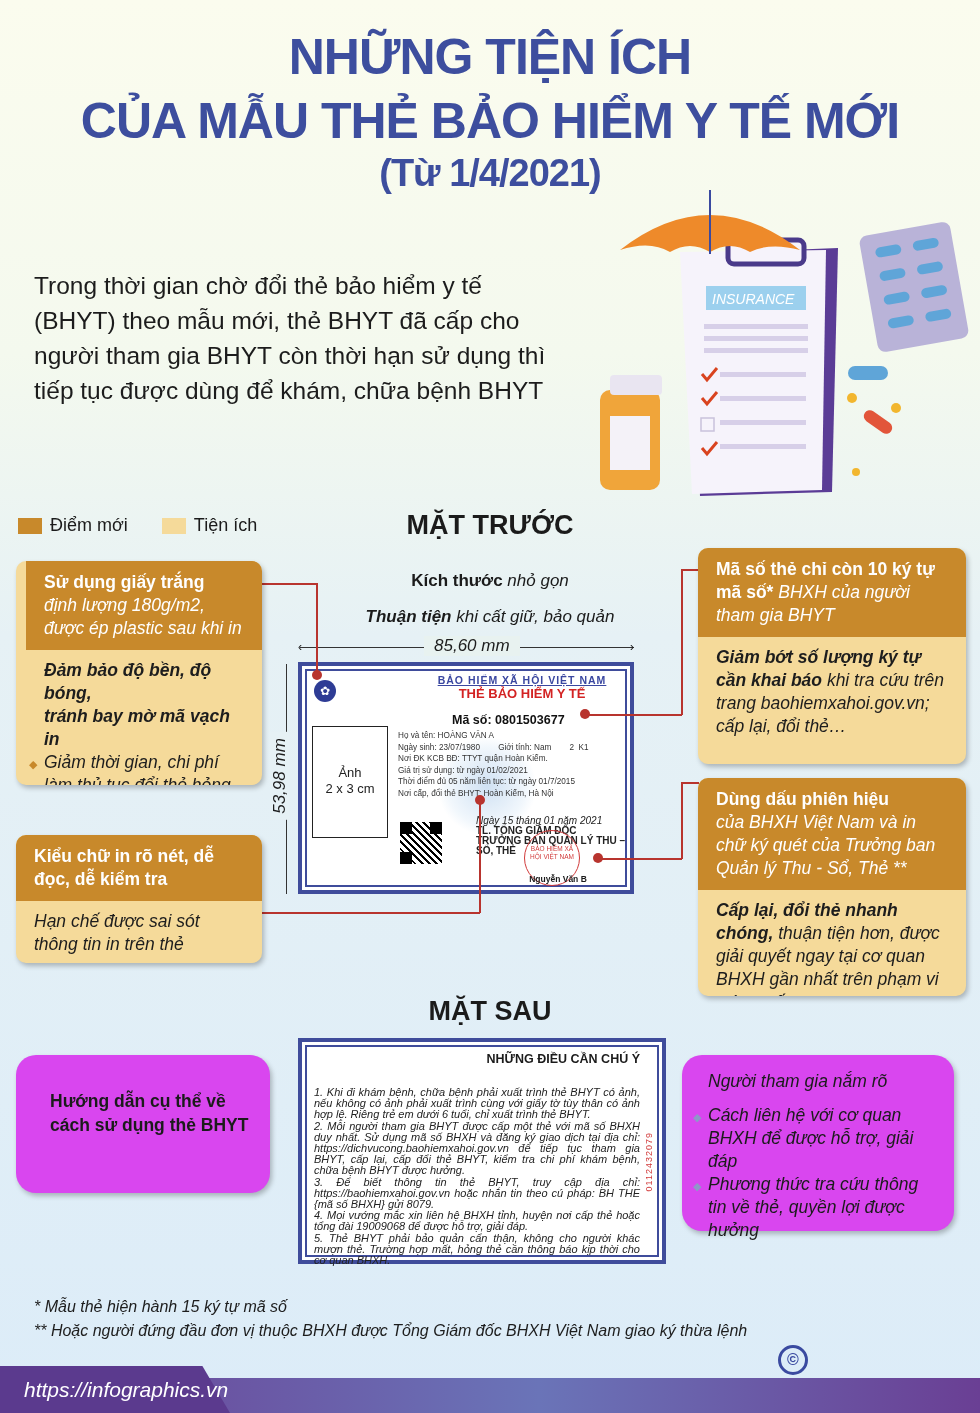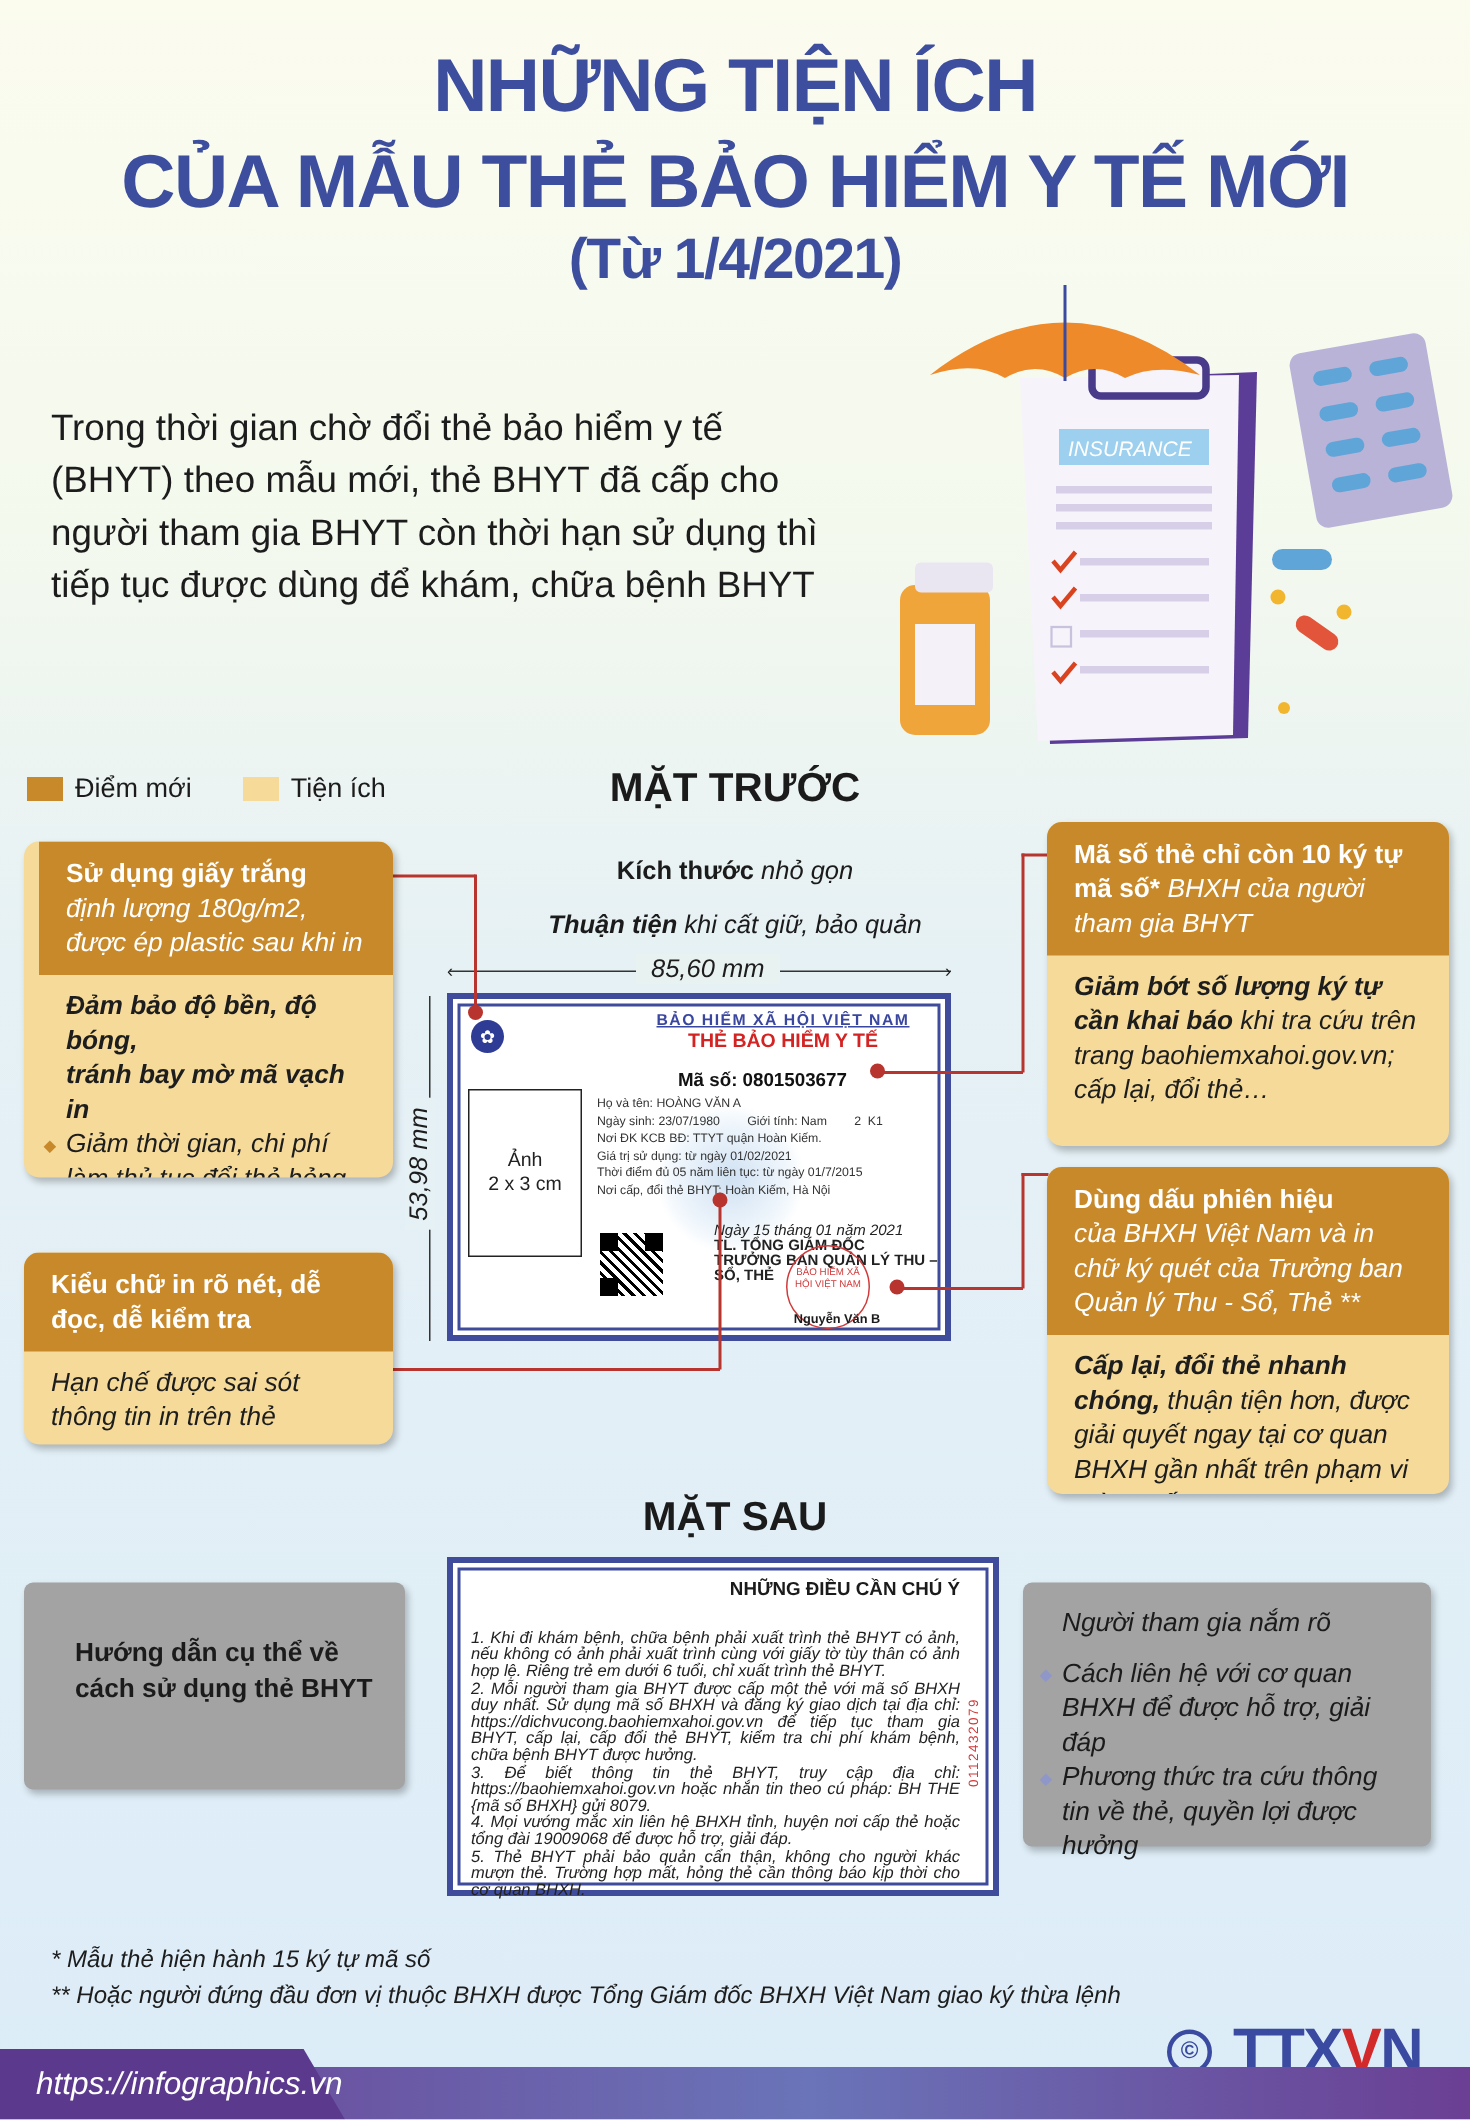--- a/index.html
+++ b/index.html
@@ -45,21 +45,21 @@
     background: #c8892b; color: #fff; padding: 10px 16px 10px 18px;
     font-size: 17.5px; line-height: 23px;
   }
   .box .head b { font-weight: bold; }
   .box .head i { font-style: italic; }
   .box .body { padding: 9px 16px 10px 18px; font-size: 17.5px; line-height: 23px; color: #1d1d1d; }
   .box .body i { font-style: italic; }
   .bullet { position: relative; padding-left: 0; font-style: italic; }
   .bullet::before { content: "\25C6"; color: #c8892b; font-size: 11px; position: absolute; left: -15px; top: 2px; font-style: normal;}
 
-  .lav { background: #a3a3a3; border-radius: 6px; box-shadow: 2px 3px 5px rgba(0,0,0,0.25); }
+  .lav { background: #d946ef; border-radius: 20px; box-shadow: 2px 3px 5px rgba(0,0,0,0.25); }
   .lav .bullet::before { color: #8f97c8; }
 
   
   .ln { background: #b8342e; position: absolute; }
   .dot { width: 10px; height: 10px; border-radius: 50%; background: #b8342e; position: absolute; }
 
   
   .card {
     left: 298px; top: 662px; width: 336px; height: 232px;
     background: #fff; border: 4px solid #3f4c9b;
@@ -304,19 +304,18 @@
     <div class="bullet">Cách liên hệ với cơ quan BHXH để được hỗ trợ, giải đáp</div>
     <div class="bullet">Phương thức tra cứu thông tin về thẻ, quyền lợi được hưởng</div>
   </div>
 </div>
 
 <div class="abs foot" style="top:1298px;">* Mẫu thẻ hiện hành 15 ký tự mã số</div>
 <div class="abs foot" style="top:1322px;">** Hoặc người đứng đầu đơn vị thuộc BHXH được Tổng Giám đốc BHXH Việt Nam giao ký thừa lệnh</div>
 
 <div class="abs ttx">
   <div class="copy">©</div>
-  <div class="word"><span style="color:#3a4aa0">TTX</span><span>V</span><span style="color:#3a4aa0">N</span></div>
 </div>
 <div class="abs agency">Vietnam News Agency</div>
 
 <div class="abs bottom-bar"></div>
 <div class="abs url-tab"></div>
 <div class="abs url">https://infographics.vn</div>
 
 </body></html>

